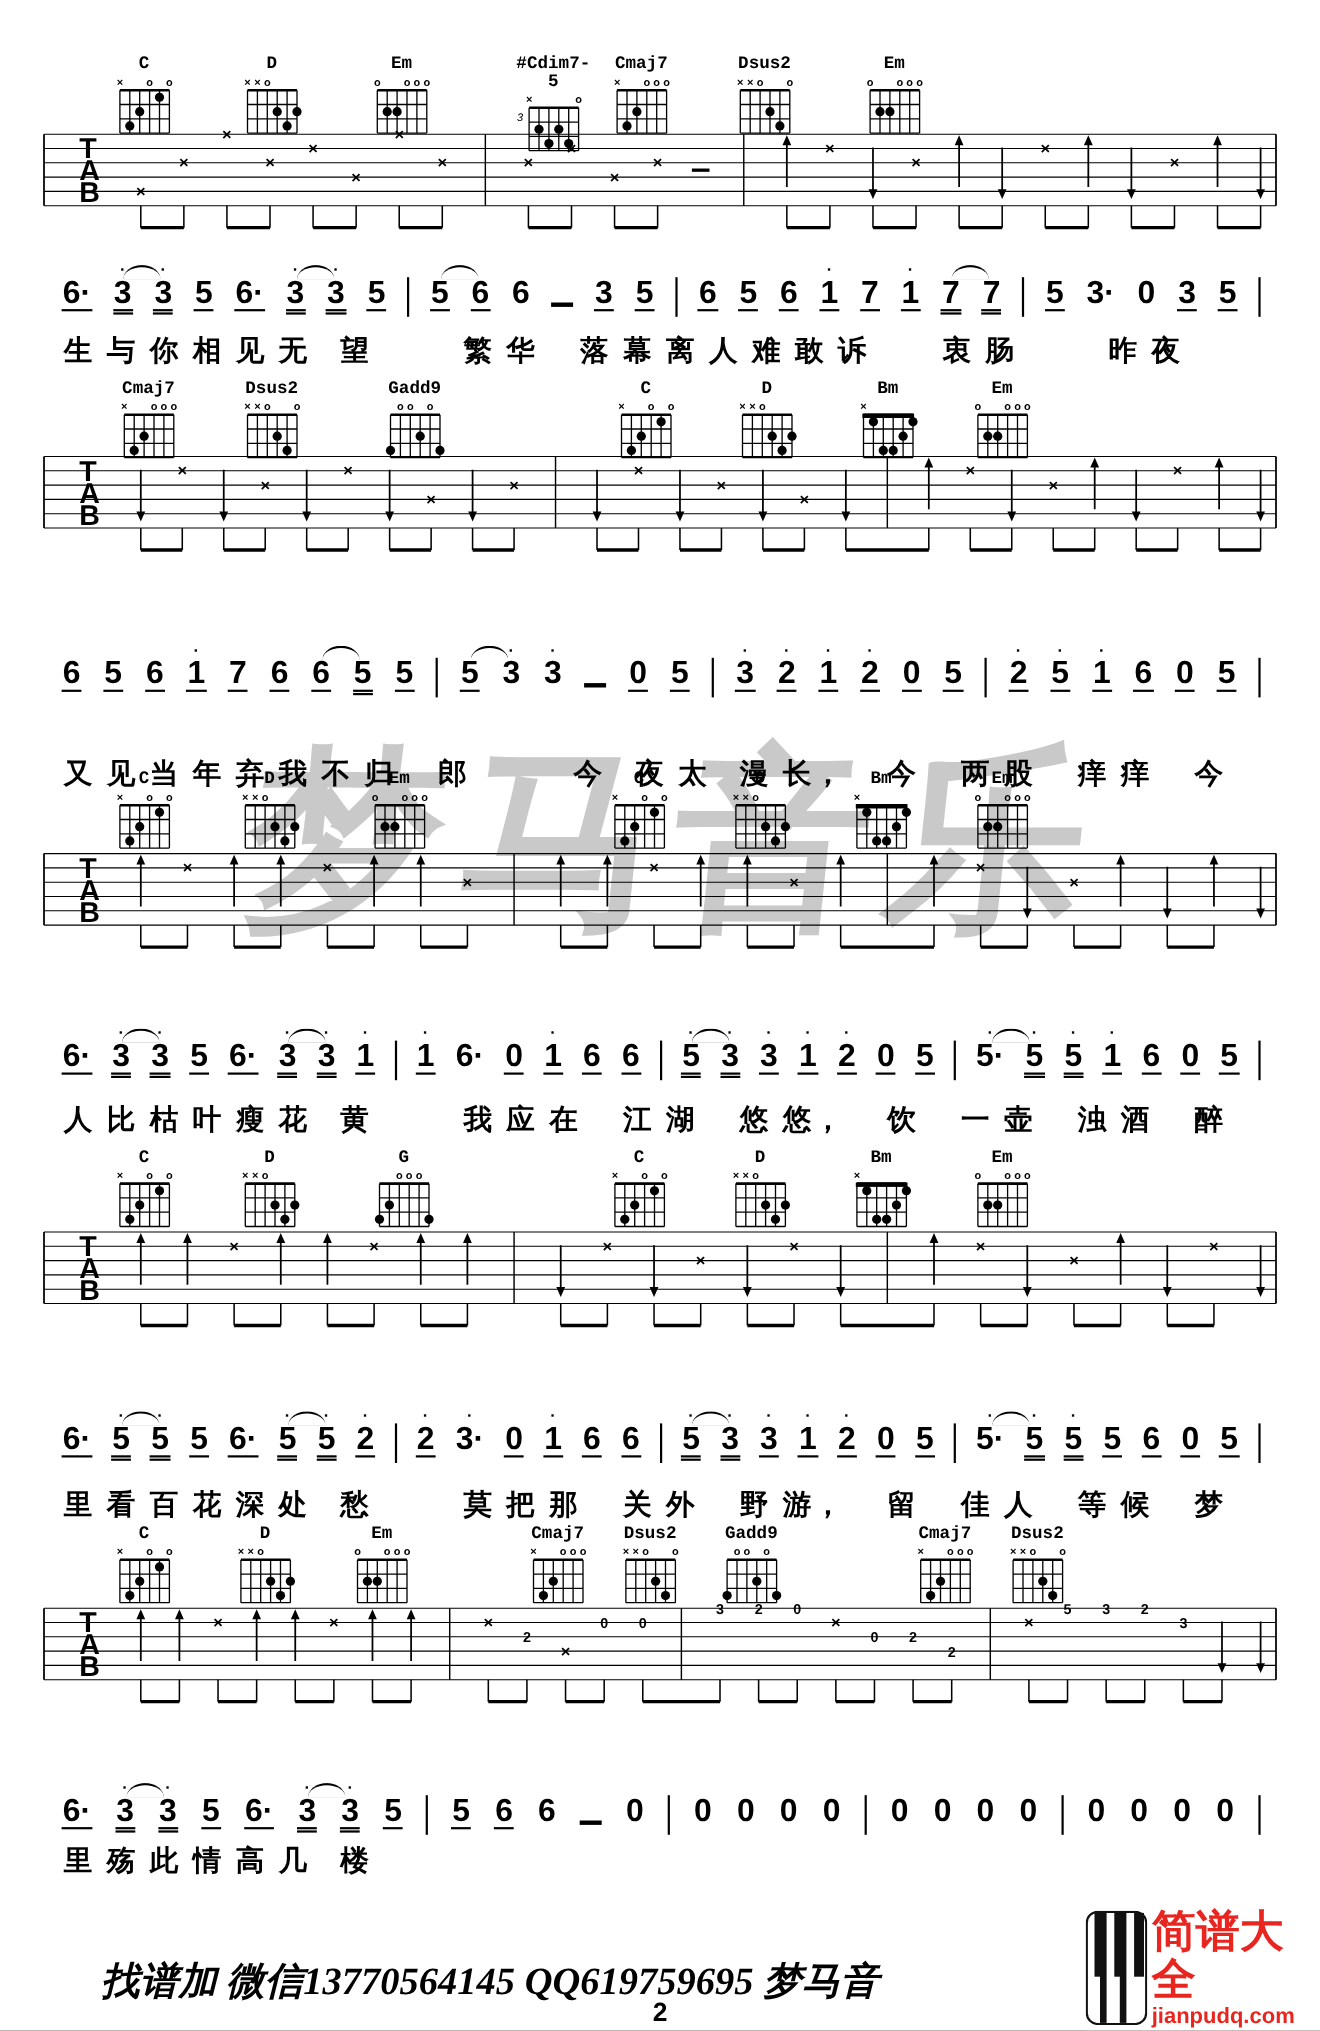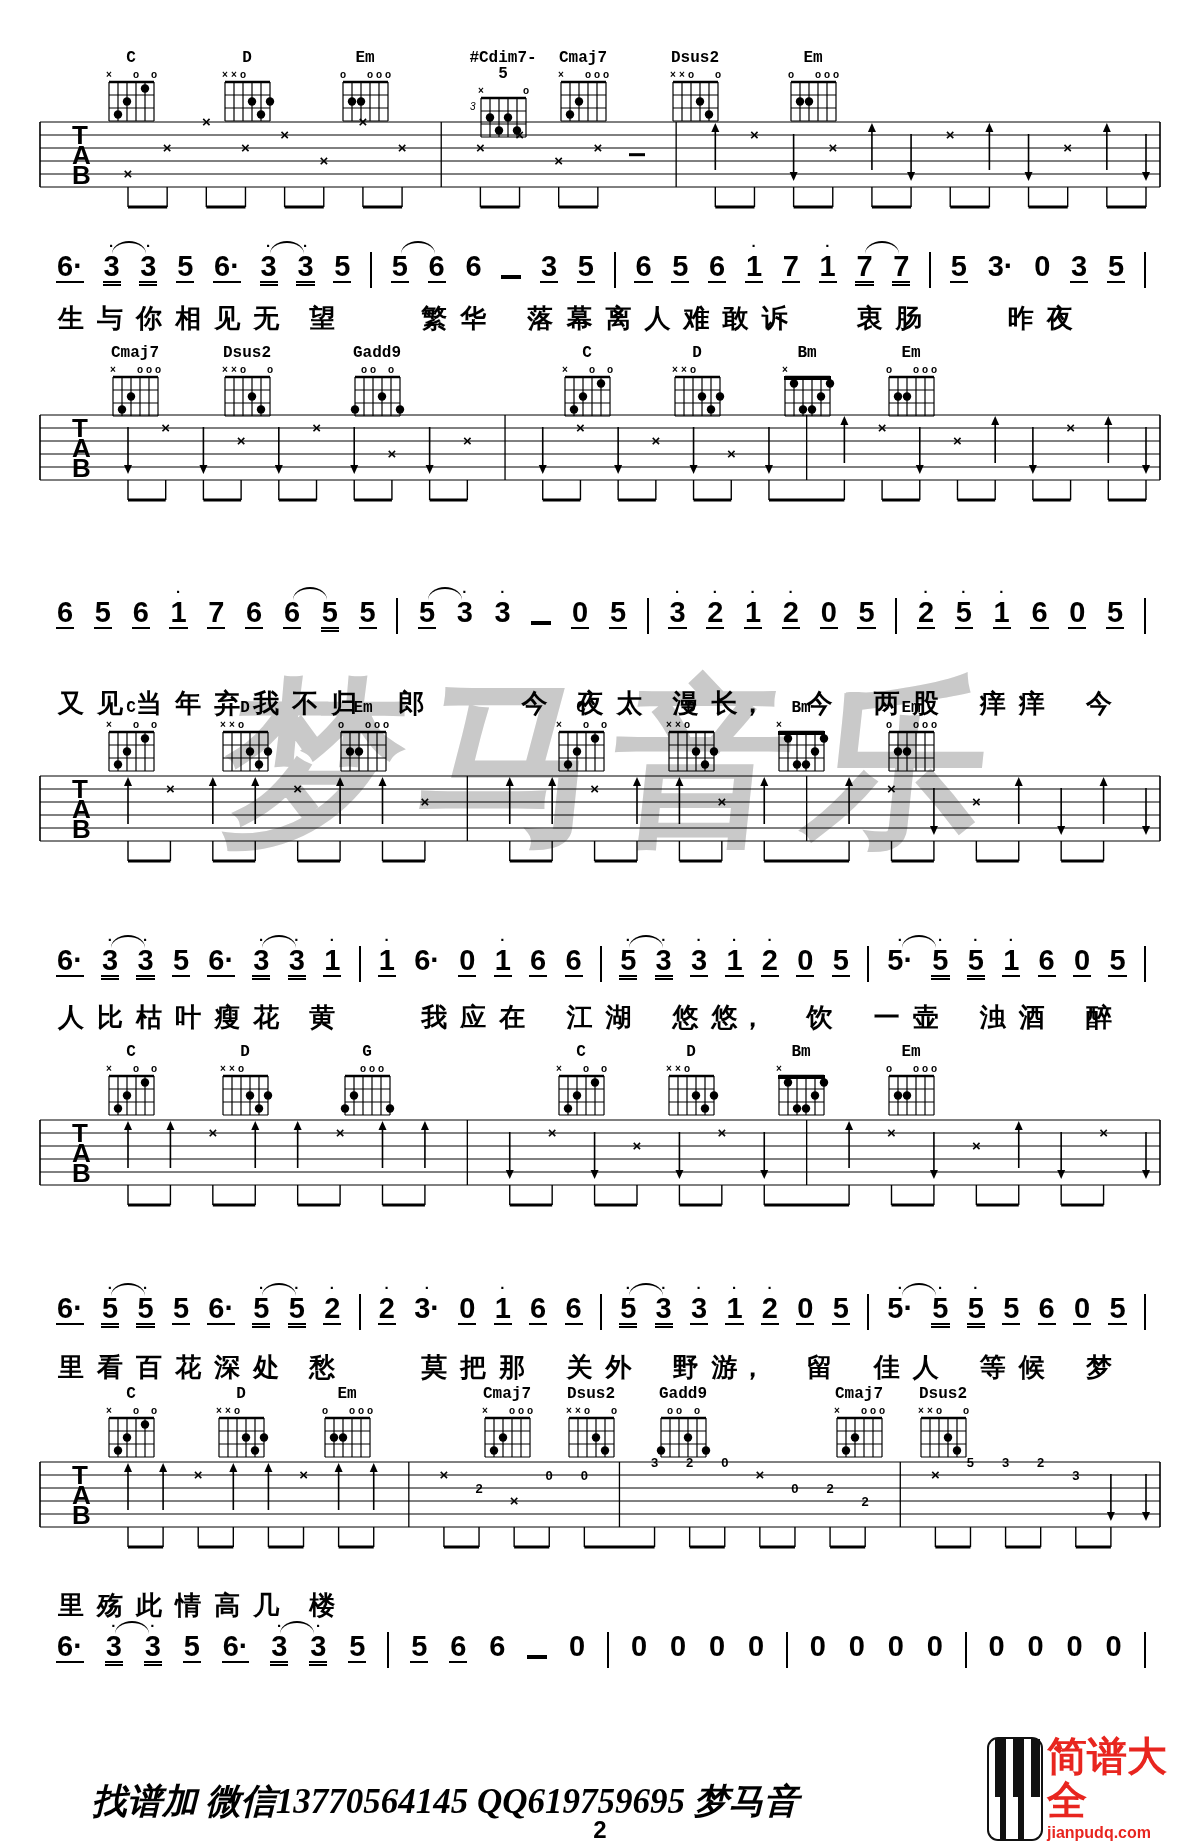--- a/index.html
+++ b/index.html
@@ -33,21 +33,21 @@
   .footer-contact{position:absolute;left:92px;top:1778px;font-size:35px;font-weight:700;font-style:italic;
           font-family:"Liberation Serif",serif;white-space:nowrap;z-index:1;}
   .page-number{position:absolute;left:0;top:1816px;width:1200px;text-align:center;font-size:24px;
           font-weight:600;z-index:1;}
   .logo{position:absolute;right:0px;top:1732px;width:215px;height:114px;background:#fff;z-index:3;
         display:flex;align-items:center;}
   .logo-icon{width:56px;height:104px;margin-left:2px;flex:0 0 auto;}
   .logo-texts{margin-left:4px;}
   .logo-title{color:#e8251f;font-size:40px;font-weight:800;line-height:44px;
         font-family:"DejaVu Sans",sans-serif;}
-  .logo-url{color:#e8251f;font-size:16px;font-weight:700;line-height:22px;
+  .logo-url{color:#e8251f;font-size:20px;font-weight:700;line-height:22px;
         font-family:"Liberation Sans",sans-serif;}
   svg text{font-family:"Liberation Sans",sans-serif;}
 </style>
 </head>
 <body>
 
 <div class="page">
   <div class="watermark">梦马音乐</div>
   <div id="score" class="sysblock">
       <div style="position: absolute; left: 0px; top: 50px; width: 1200px; height: 85px;">
@@ -1722,21 +1722,21 @@
         <span class="note">
           <span class="od">&nbsp;</span>
           <span class="nm">0</span>
         </span>
         <span class="note">
           <span class="od">&nbsp;</span>
           <span class="nm">0</span>
         </span>
         <span class="mbar"></span>
       </div>
-      <div class="lyrics" style="top: 1588px;">里 殇 此 情 高 几　楼</div>
+      <div class="lyrics" style="top: 1674px;">里 殇 此 情 高 几　楼</div>
     </div>
 
   <div class="footer-contact">找谱加 微信13770564145 QQ619759695 梦马音</div>
   <div class="page-number">2</div>
 
   <div class="logo">
     <svg class="logo-icon" viewBox="0 0 56 104">
       <rect x="1" y="1" width="54" height="102" rx="10" fill="#ffffff" stroke="#111" stroke-width="2"></rect>
       <rect x="3" y="2" width="50" height="100" rx="9" fill="#ffffff"></rect>
       <rect x="13" y="2" width="6" height="100" fill="#111"></rect>

